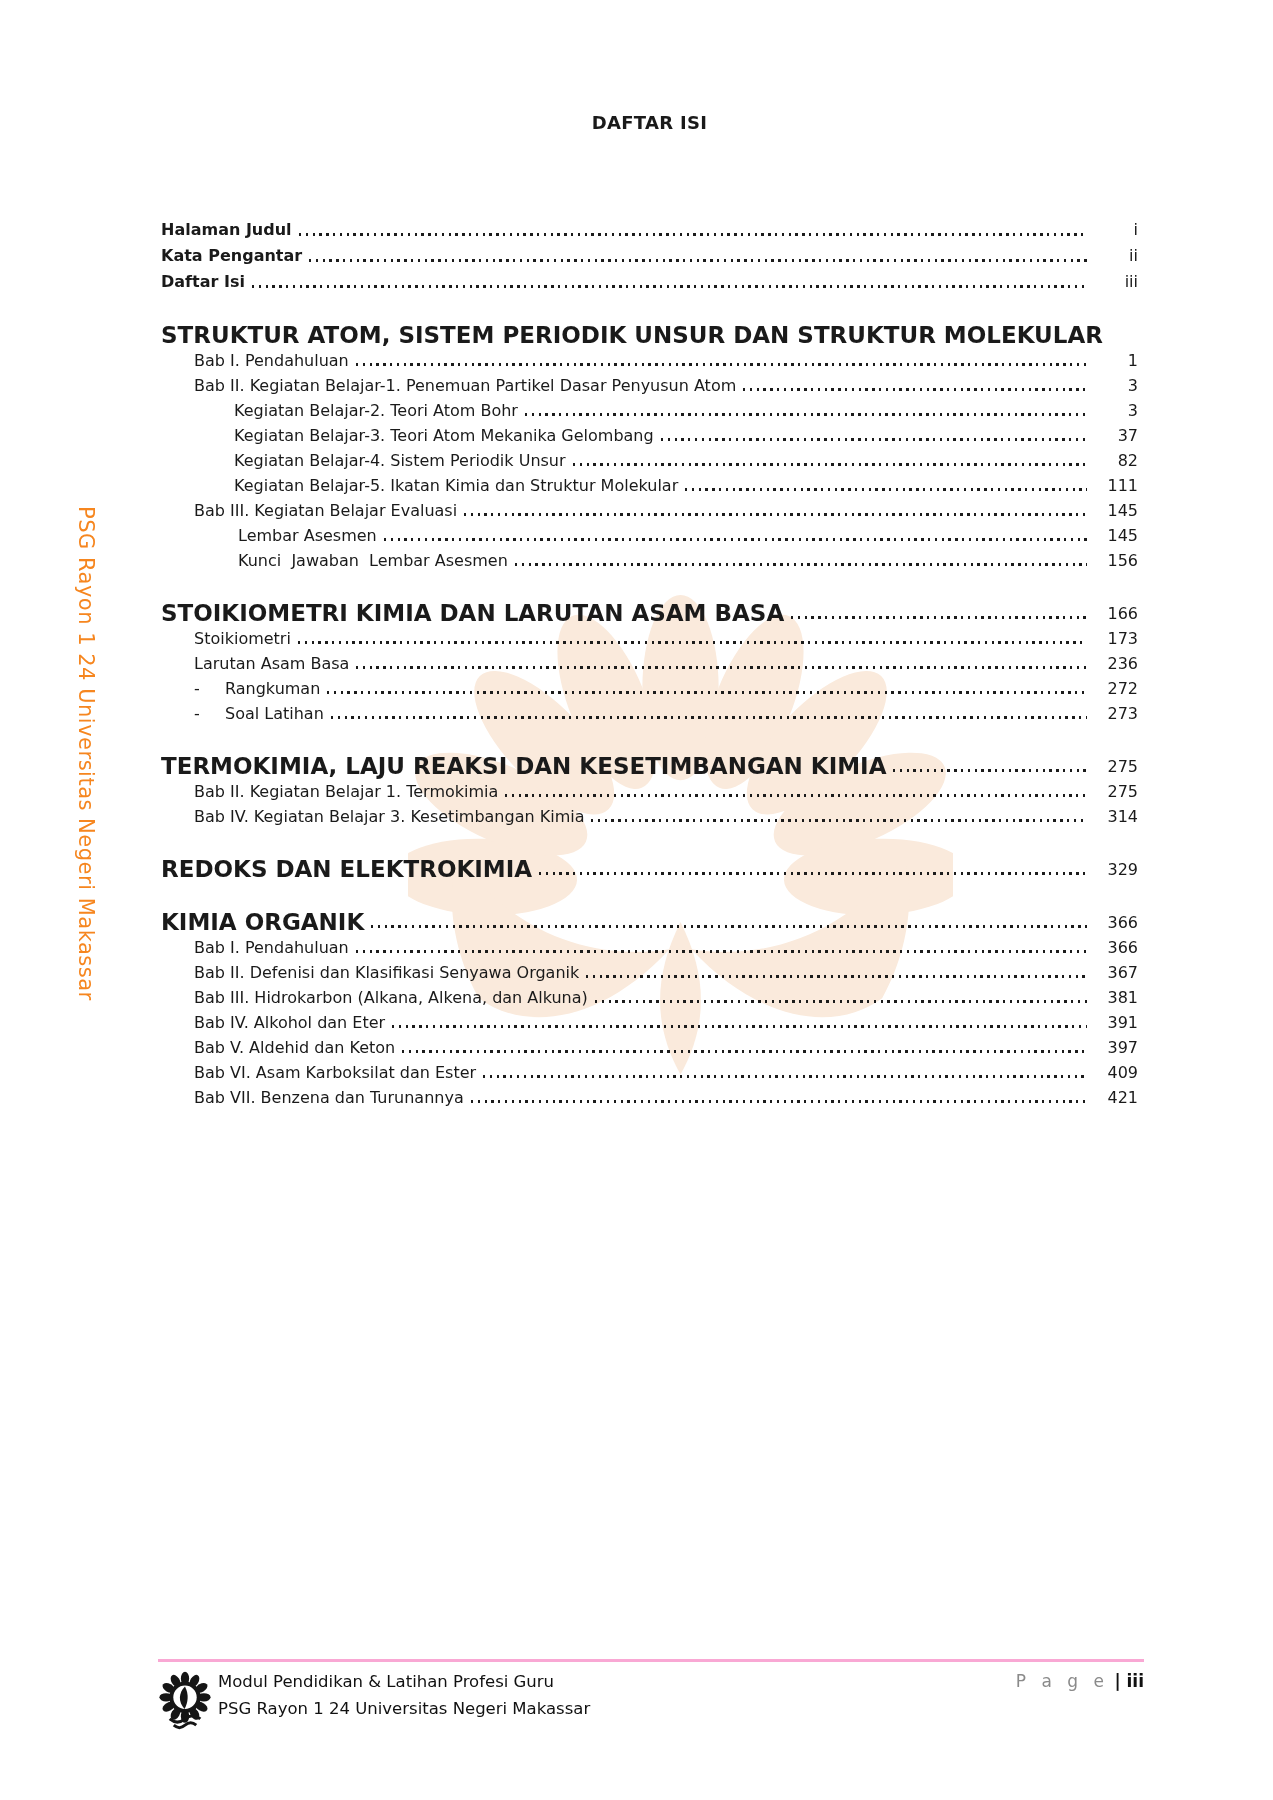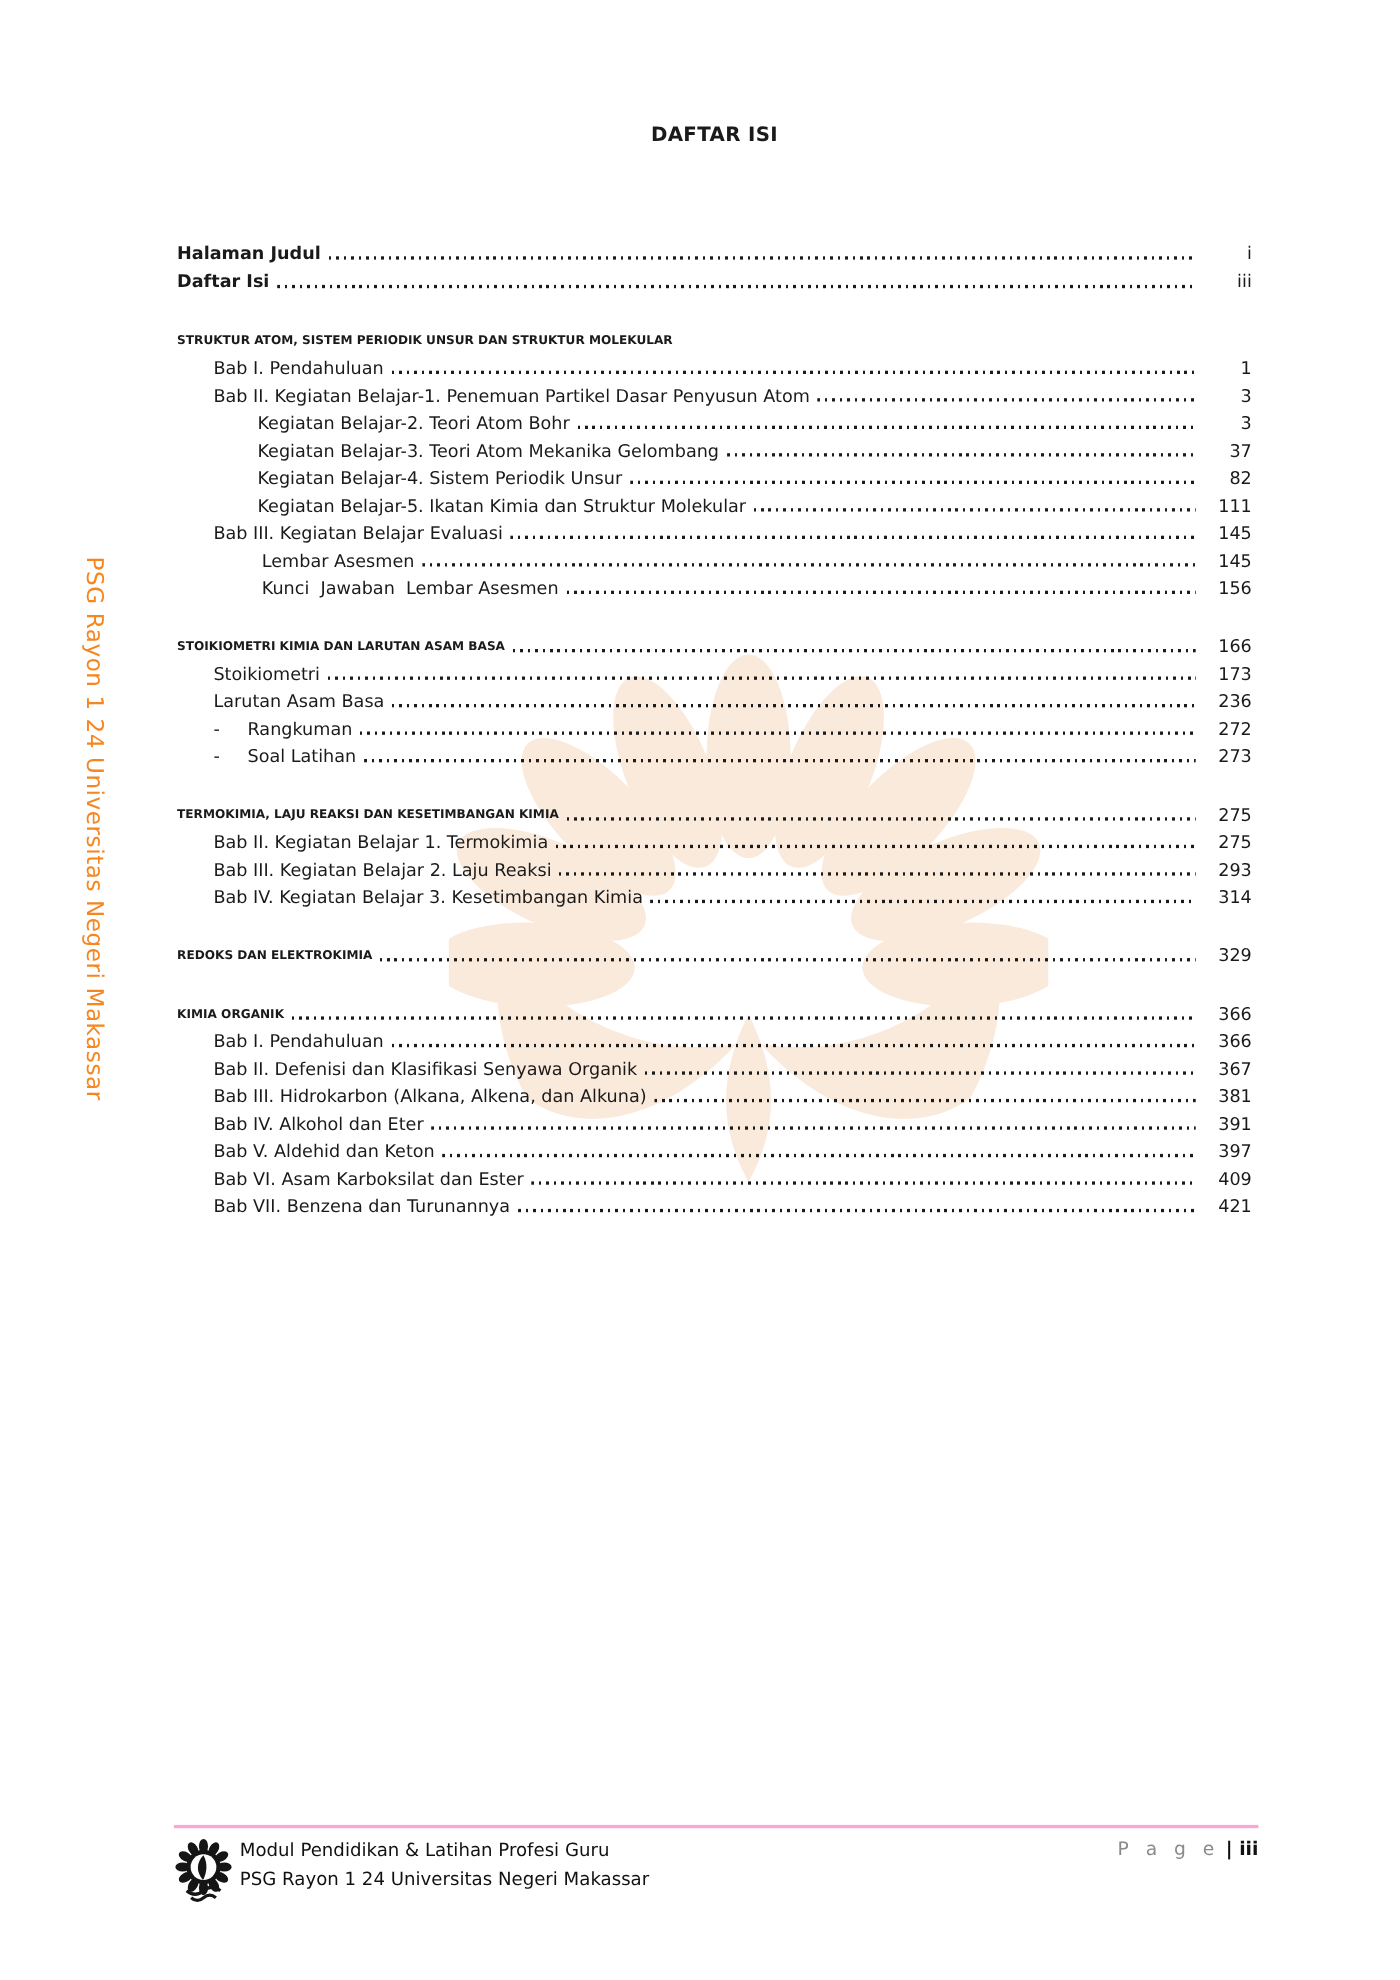--- a/index.html
+++ b/index.html
@@ -14,21 +14,21 @@
     font-size:21px; letter-spacing:0.5px; white-space:nowrap;
   }
   .content { position:absolute; left:161px; top:112px; width:977px; z-index:2; }
   .page-title { font-size:18px; font-weight:bold; text-align:center; margin:0; letter-spacing:0.3px; }
   .front-matter { margin-top:84px; }
   .front-matter .row { height:26px; line-height:26px; }
   .section { margin-top:28px; }
   .row { display:flex; align-items:flex-end; height:25px; line-height:25px; font-size:16px; }
   .row-label { white-space:pre; }
   .row-label.b { font-weight:bold; }
-  .section > .row.header-row .row-label { font-size:11px; }
+  .section > .row.header-row .row-label { font-size:23px; }
   .dash { display:inline-block; width:31px; }
   .leader {
     flex:1 1 auto; min-width:12px; height:2.6px; align-self:flex-end;
     margin:0 5px 7px 7px;
     background:repeating-linear-gradient(90deg,#1b1b1b 0 2.3px, transparent 2.3px 6.8px);
   }
   .pagenum { min-width:46px; text-align:right; white-space:nowrap; font-size:16px; font-weight:normal; }
   .indent-0 { padding-left:0; }
   .indent-1 { padding-left:33px; }
   .indent-2 { padding-left:73px; }
@@ -71,20 +71,25 @@
 
 <div class="content">
   <h1 class="page-title">DAFTAR ISI</h1>
   <div class="front-matter">
       <div class="row indent-0">
         <span class="row-label b">Halaman Judul</span>
         <span class="leader"></span>
         <span class="pagenum">i</span>
       </div>
       <div class="row indent-0">
+        <span class="row-label b">Kata Pengantar</span>
+        <span class="leader"></span>
+        <span class="pagenum">ii</span>
+      </div>
+      <div class="row indent-0">
         <span class="row-label b">Daftar Isi</span>
         <span class="leader"></span>
         <span class="pagenum">iii</span>
       </div>
     </div>
   <div>
       <div class="section">
         <div class="row indent-0 header-row">
           <span class="row-label b">STRUKTUR ATOM, SISTEM PERIODIK UNSUR DAN STRUKTUR MOLEKULAR</span>
         </div>
@@ -166,25 +171,20 @@
       <div class="section">
         <div class="row indent-0 header-row">
           <span class="row-label b">TERMOKIMIA, LAJU REAKSI DAN KESETIMBANGAN KIMIA</span>
           <span class="leader"></span>
           <span class="pagenum">275</span>
         </div>
         <div class="row indent-1">
           <span class="row-label">Bab II. Kegiatan Belajar 1. Termokimia</span>
           <span class="leader"></span>
           <span class="pagenum">275</span>
-        </div>
-        <div class="row indent-1">
-          <span class="row-label">Bab III. Kegiatan Belajar 2. Laju Reaksi</span>
-          <span class="leader"></span>
-          <span class="pagenum">293</span>
         </div>
         <div class="row indent-1">
           <span class="row-label">Bab IV. Kegiatan Belajar 3. Kesetimbangan Kimia</span>
           <span class="leader"></span>
           <span class="pagenum">314</span>
         </div>
       </div>
       <div class="section">
         <div class="row indent-0 header-row">
           <span class="row-label b">REDOKS DAN ELEKTROKIMIA</span>

